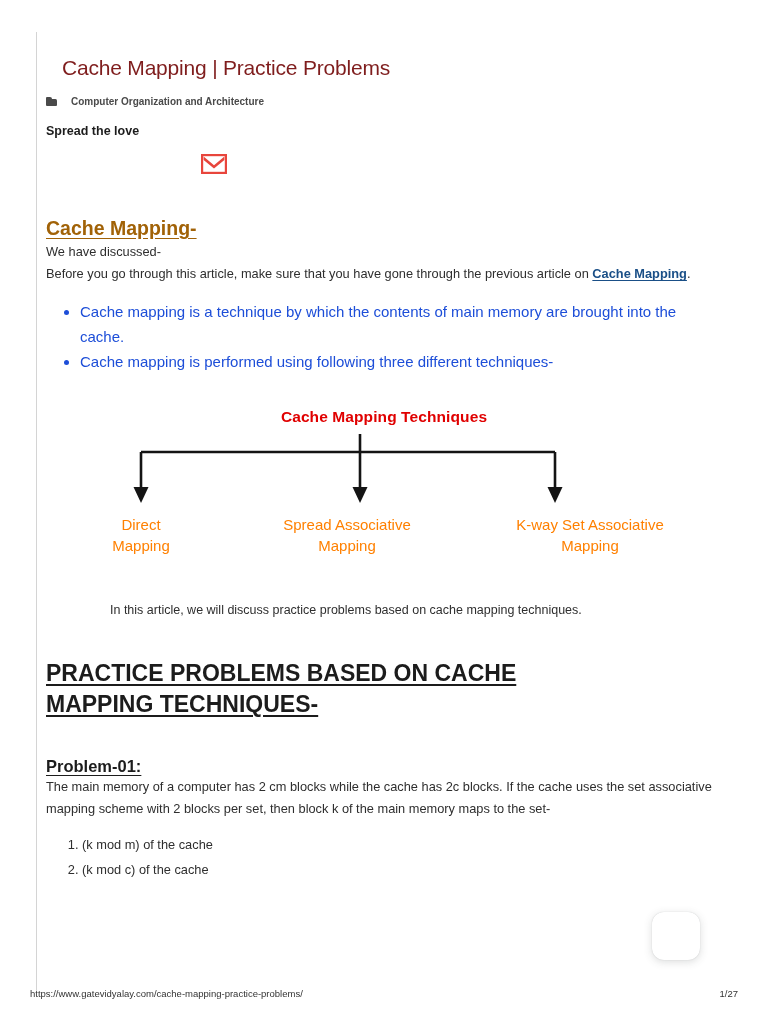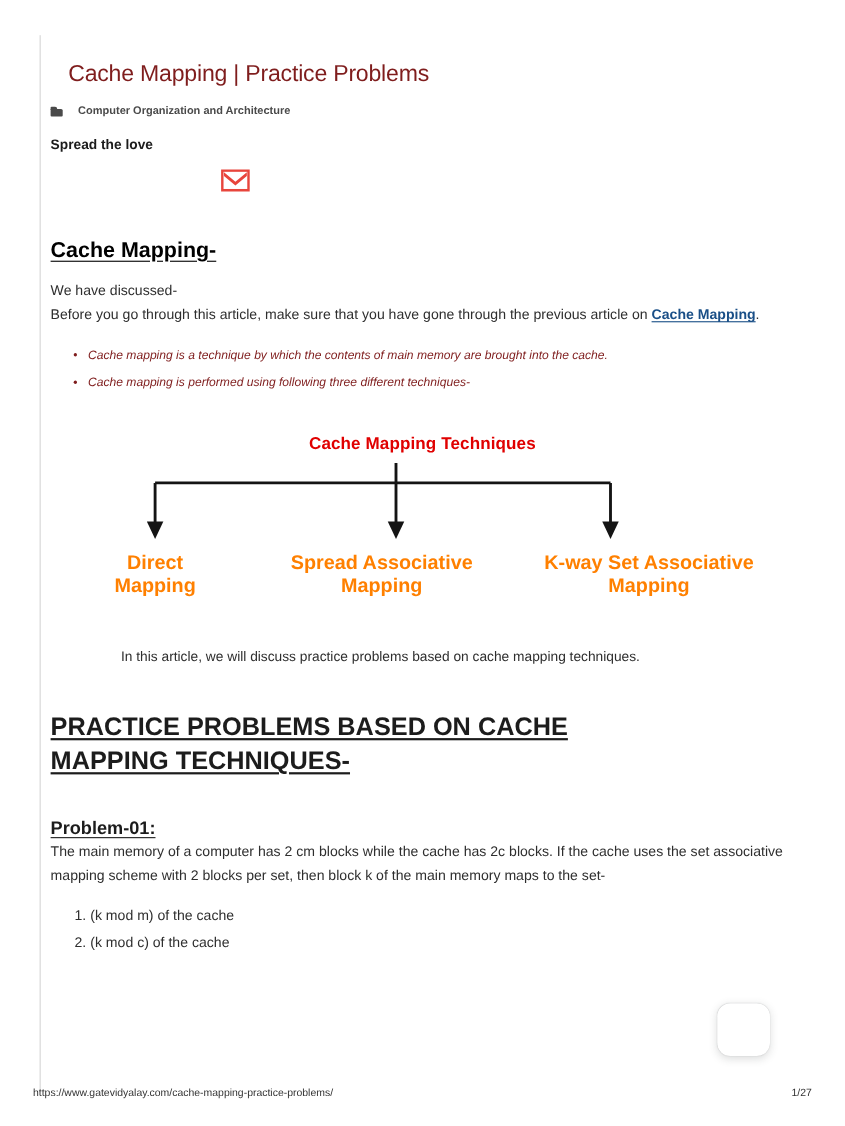--- a/index.html
+++ b/index.html
@@ -104,24 +104,24 @@
     display: flex;
     align-items: center;
   }
   .gmail-icon {
     width: 26px; height: 20px;
     position: relative;
     display: inline-block;
   }
 
   h2.section-heading {
-    margin: 38px 0 12px 0;
+    margin: 38px 0 0 0;
     font-size: 19.5px;
     font-weight: bold;
-    color: #000000;
+    color: #a16207;
     text-decoration: underline;
     text-underline-offset: 3px;
     line-height: 1.3;
   }
 
   p.body-text {
     margin: 0;
     font-size: 12.8px;
     line-height: 22px;
     color: #2e2e2e;
@@ -135,24 +135,23 @@
     text-decoration: underline;
     text-underline-offset: 2px;
   }
 
   ul.bullets {
     margin: 14px 0 0 0;
     padding-left: 34px;
     list-style: disc;
   }
   ul.bullets li {
-    font-size: 11px;
+    font-size: 15px;
     line-height: 25px;
-    color: #7f1d1d;
-    font-style: italic;
+    color: #1d4ed8;
   }
 
   
   .diagram {
     position: relative;
     margin-top: 32px;
     height: 160px;
     width: 676px;
   }
   .diag-title {
@@ -165,22 +164,22 @@
     letter-spacing: 0.1px;
   }
   .diag-svg { position: absolute; top: 0; left: 0; }
   .diag-labels {
     position: absolute;
     top: 108px; left: 0;
     width: 676px;
     display: flex;
   }
   .diag-label {
-    font-size: 18px;
-    font-weight: bold;
+    font-size: 15px;
+    font-weight: normal;
     color: #ff8000;
     text-align: center;
     line-height: 21px;
   }
   .dl-0 { width: 190px; }
   .dl-1 { width: 222px; }
   .dl-2 { width: 264px; }
 
   p.indented-note {
     margin: 34px 0 0 0;

